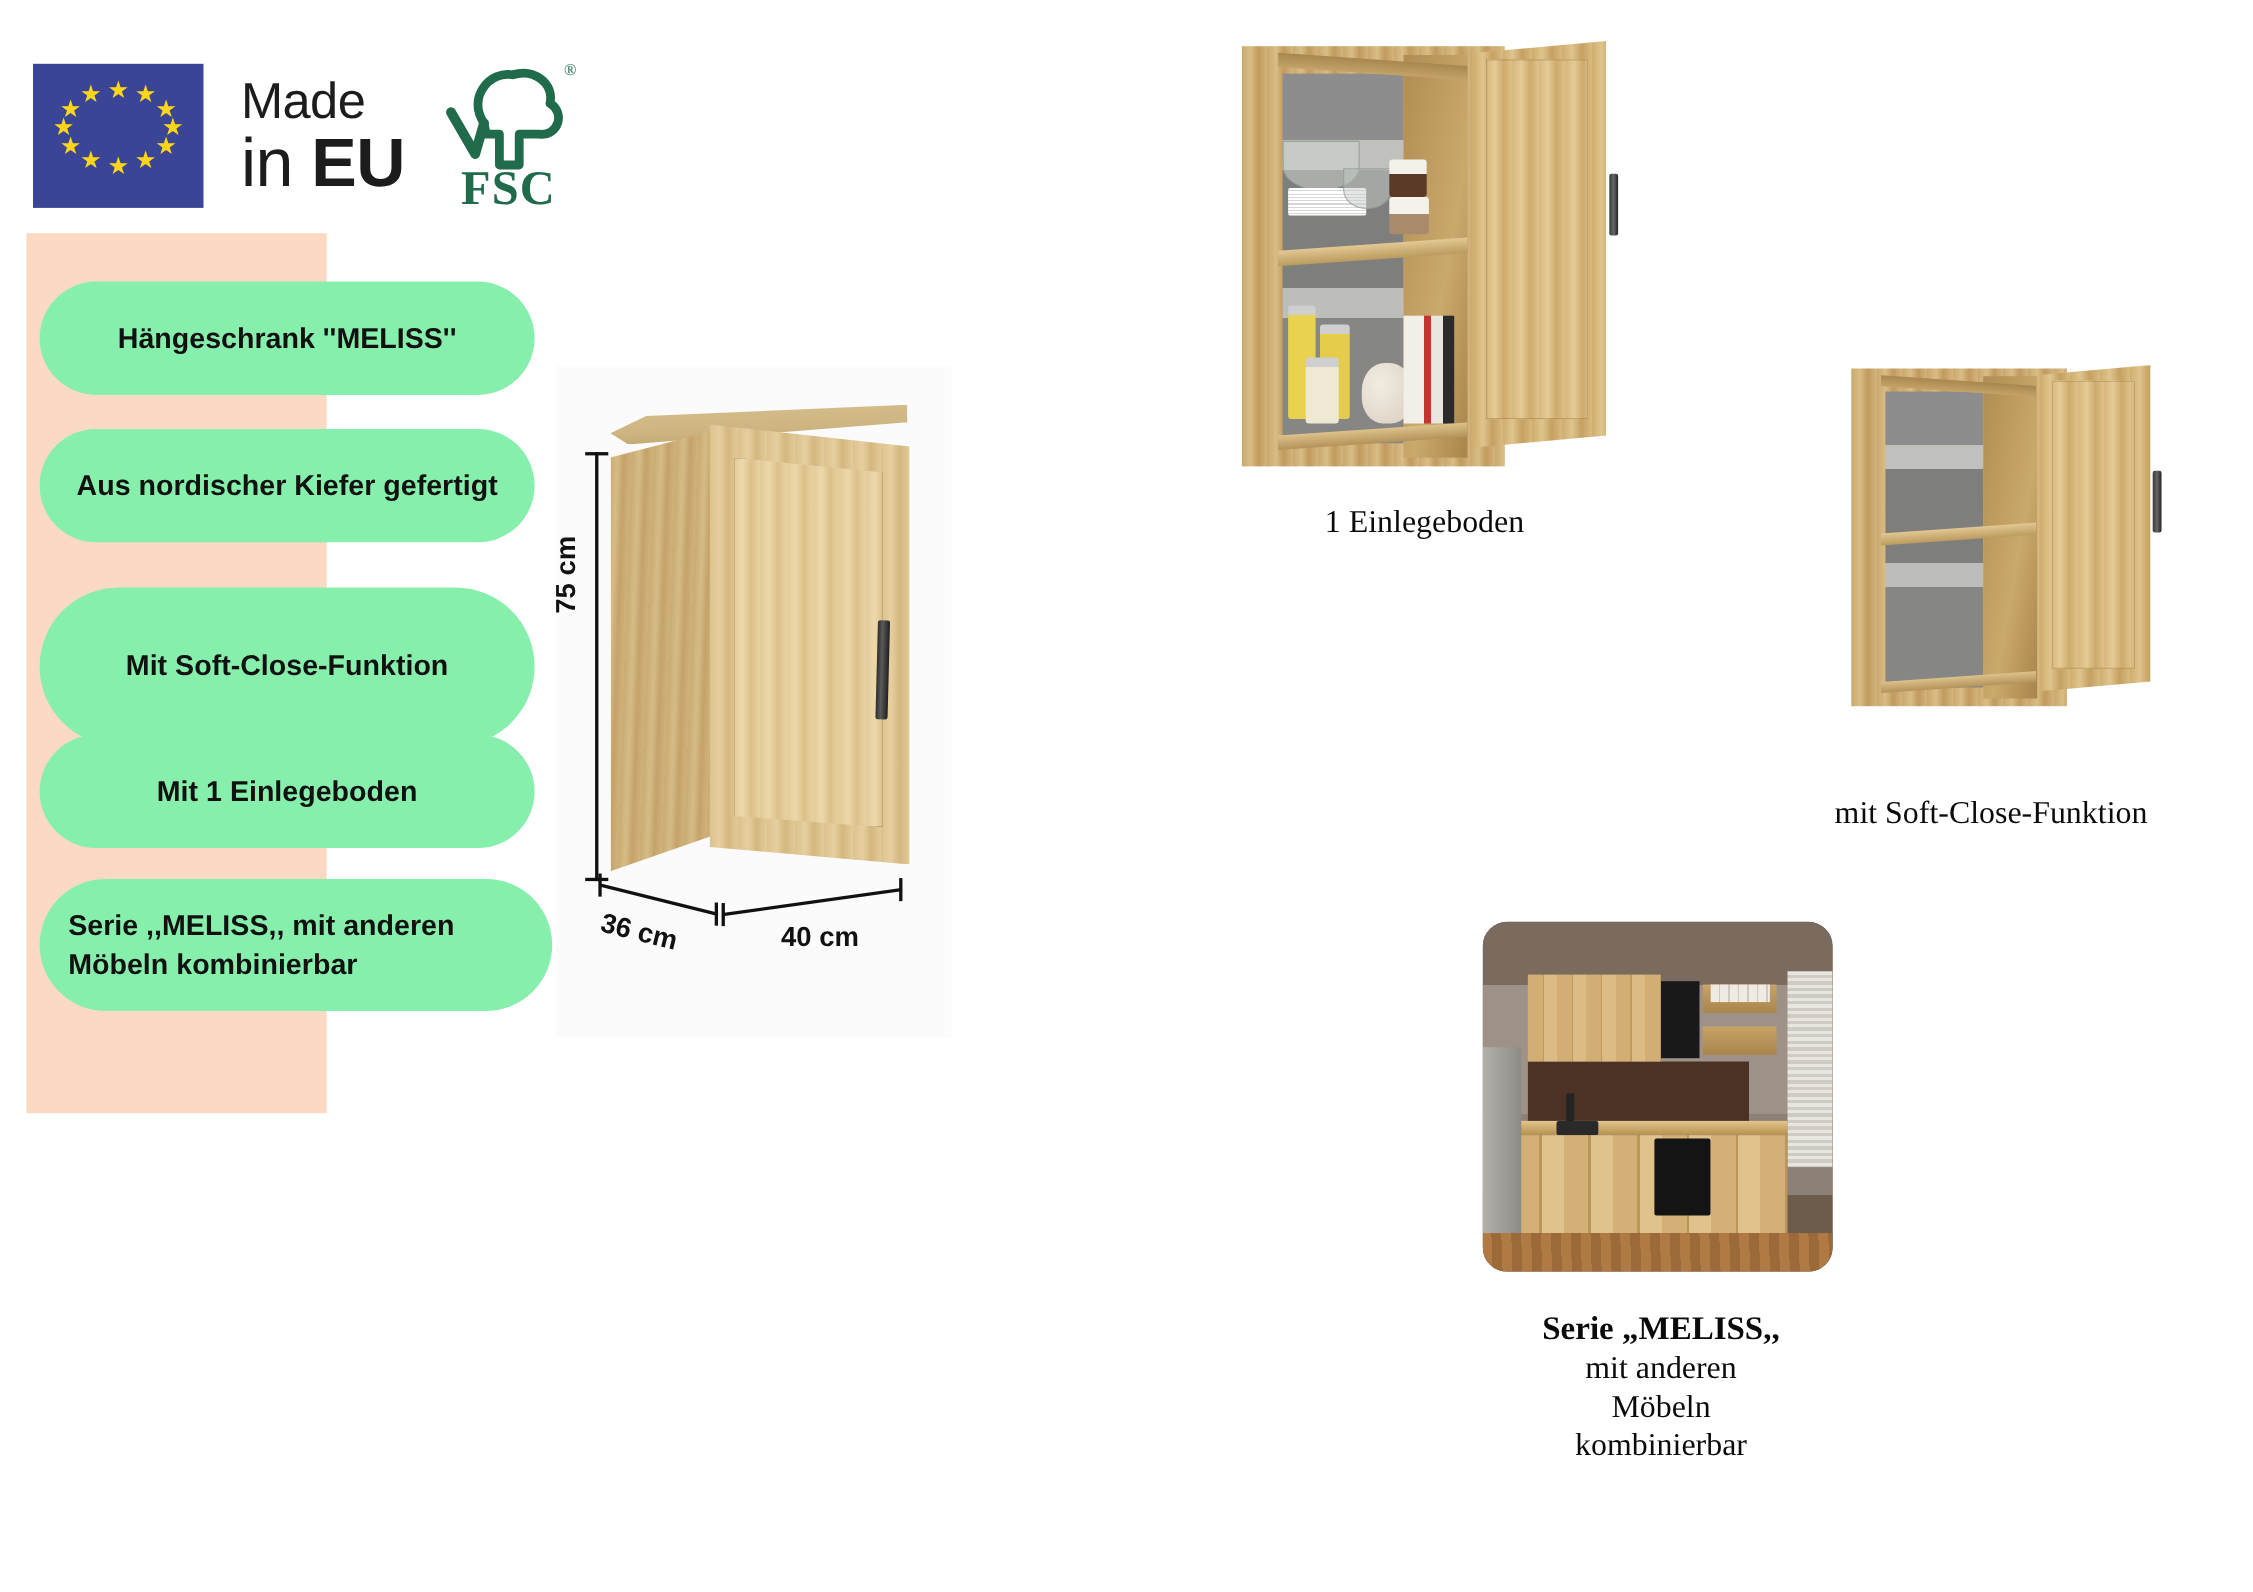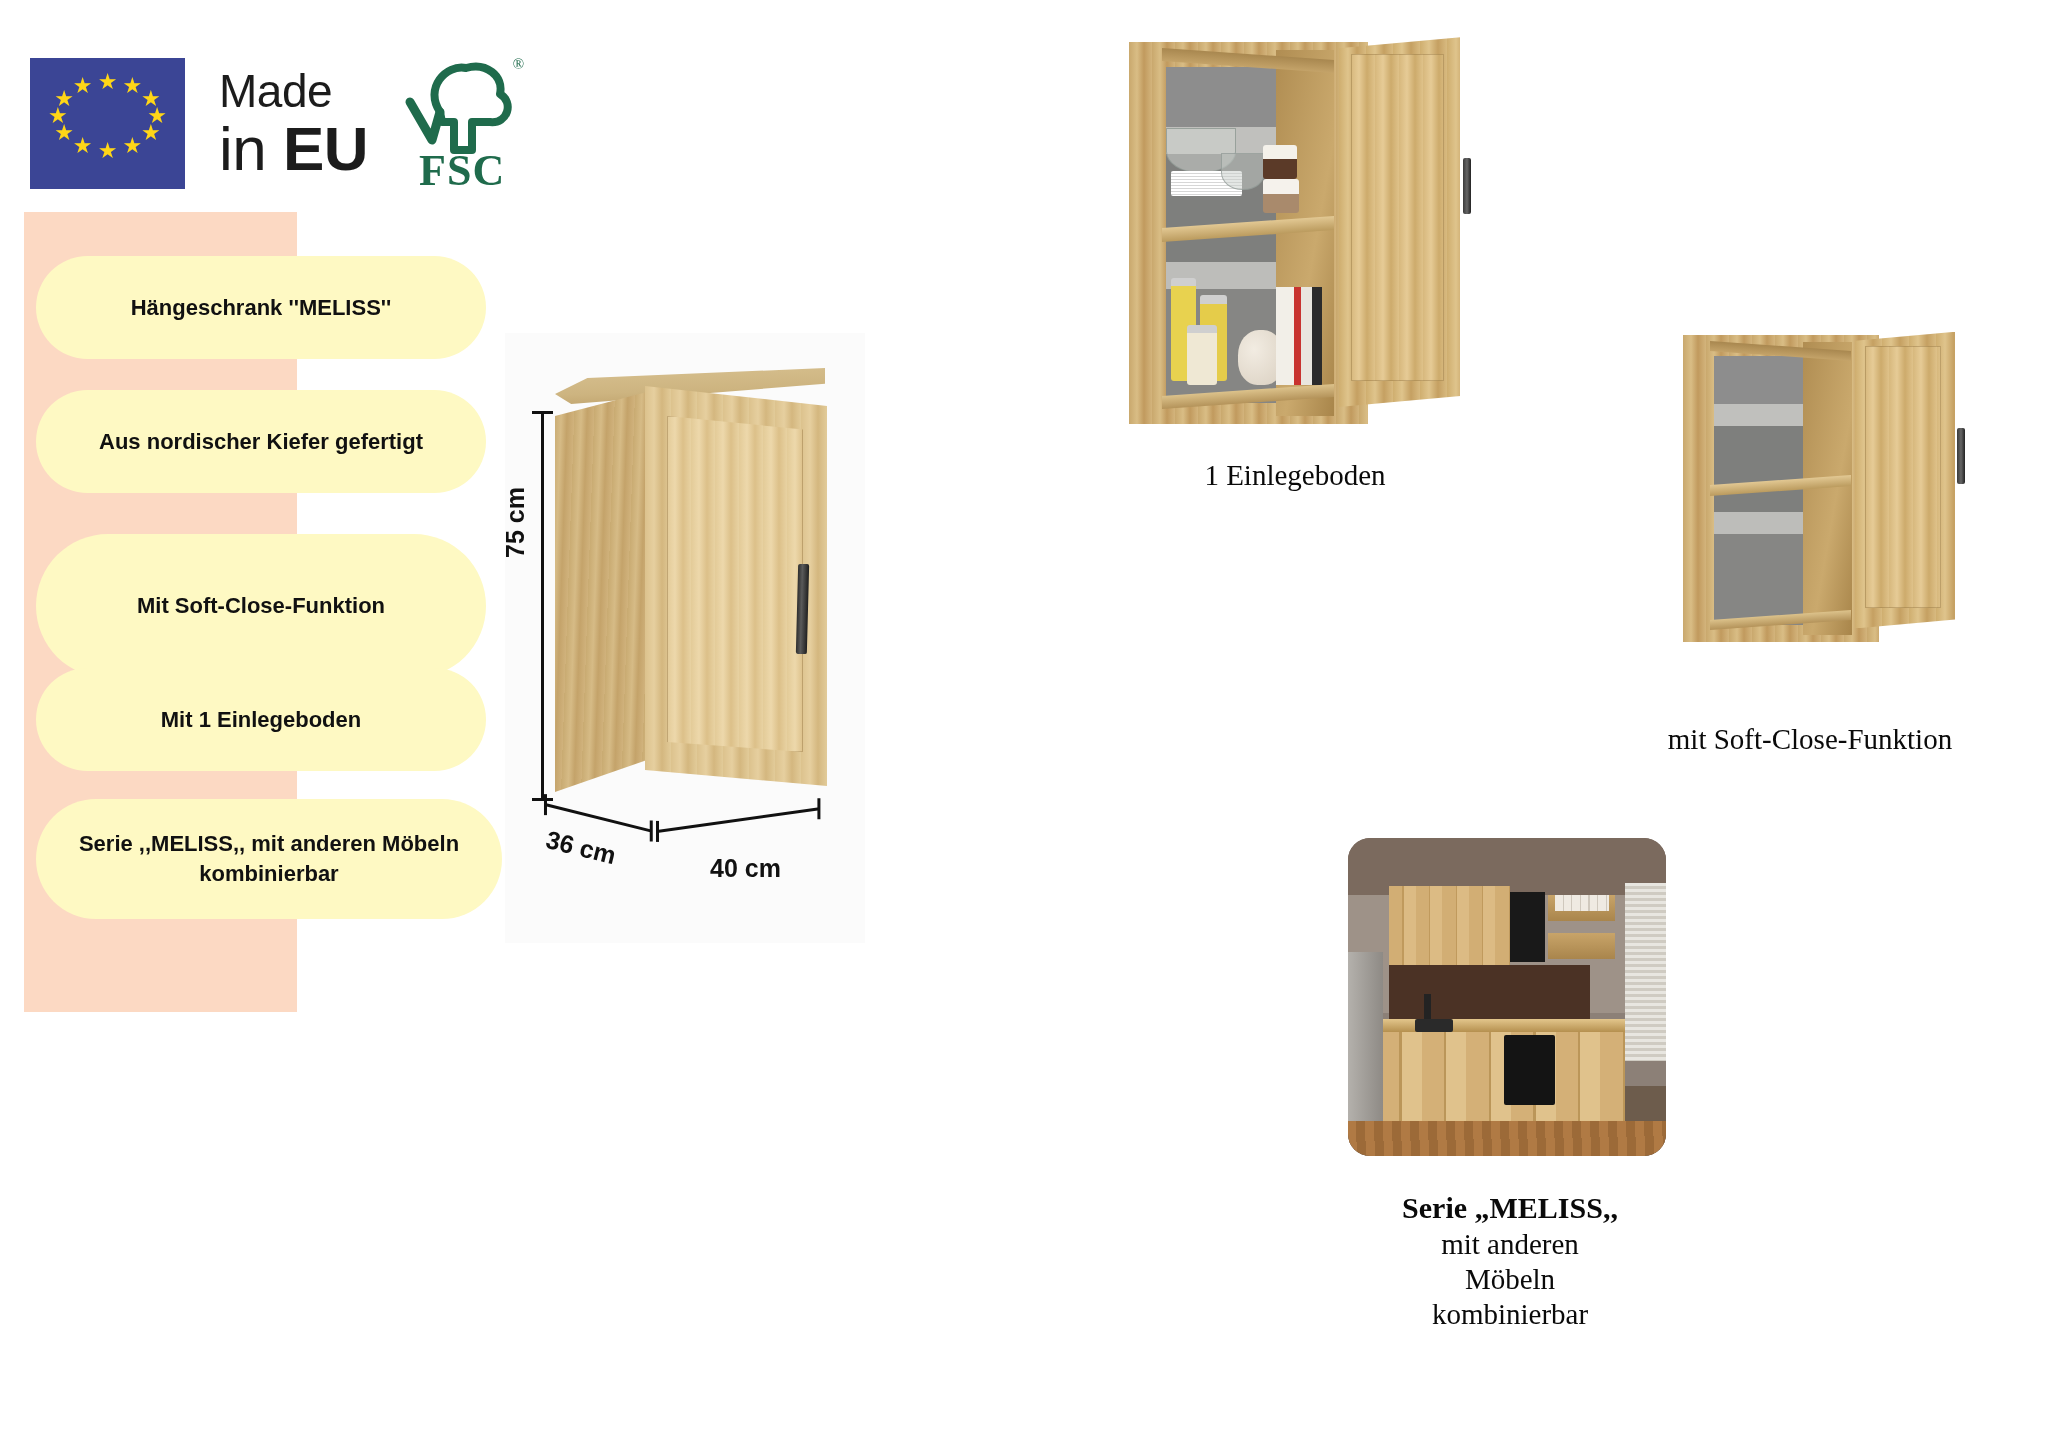--- a/index.html
+++ b/index.html
@@ -95,26 +95,26 @@
     height: 800px;
     background: #fcd9c3;
   }
   #feature-list {
     position: absolute;
     left: 36px;
     top: 256px;
     width: 470px;
   }
   .feature-pill {
-    background: #fef9c3;
+    background: #86efac;
     border-radius: 999px;
     color: #111111;
     font-weight: 700;
-    font-size: 22px;
-    text-align: center;
+    font-size: 26px;
+    text-align: left;
     display: flex;
     align-items: center;
     justify-content: center;
     padding: 0 26px;
     box-sizing: border-box;
     line-height: 1.35;
   }
   .pill-1 { position:absolute; left:0;   top:0;   width:450px; height:103px; }
   .pill-2 { position:absolute; left:0;   top:134px; width:450px; height:103px; }
   .pill-3 { position:absolute; left:0;   top:278px; width:450px; height:144px; }
@@ -231,21 +231,20 @@
     transform: rotate(8deg);
   }
   #dim-w::after {
     content:""; position:absolute; right:-1px; top:-9px; width:3px; height:21px; background:#111;
     transform: rotate(8deg);
   }
   #dim-w-label {
     position: absolute; left: 205px; top: 505px;
     font-size: 25px; font-weight: 700; color: #111;
     white-space: nowrap;
-    margin-top: 16px;
   }
 
   
   #stauraum-figure { position: absolute; left: 1095px; top: 20px; width: 420px; height: 430px; }
   #tuer-figure     { position: absolute; left: 1655px; top: 318px; width: 345px; height: 345px; }
 
   .oc { position: absolute; inset: 0; }
   .oc-carcass {
     position: absolute;
     left: 8%; top: 5%;

